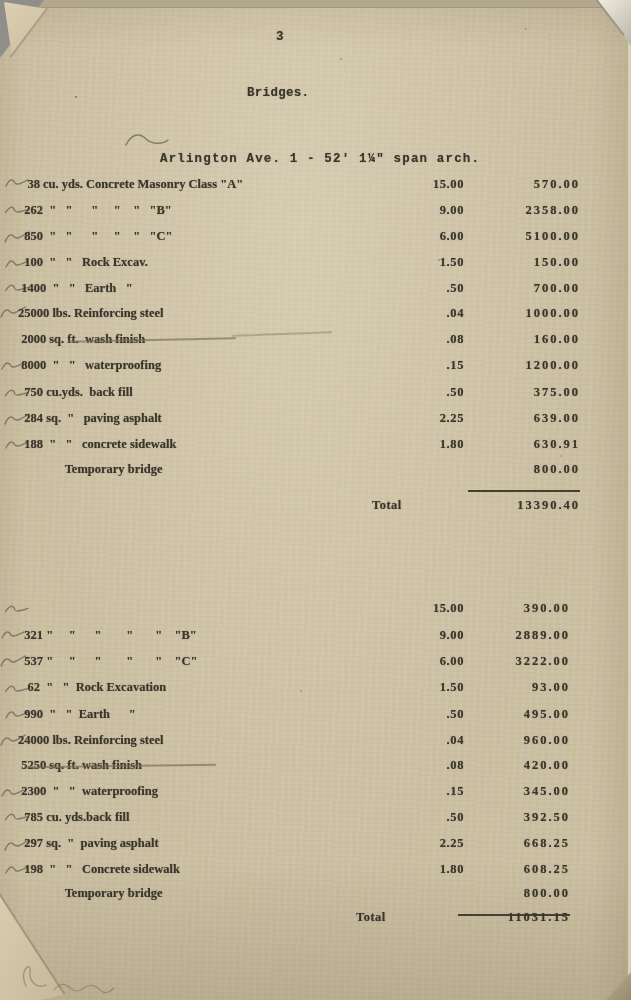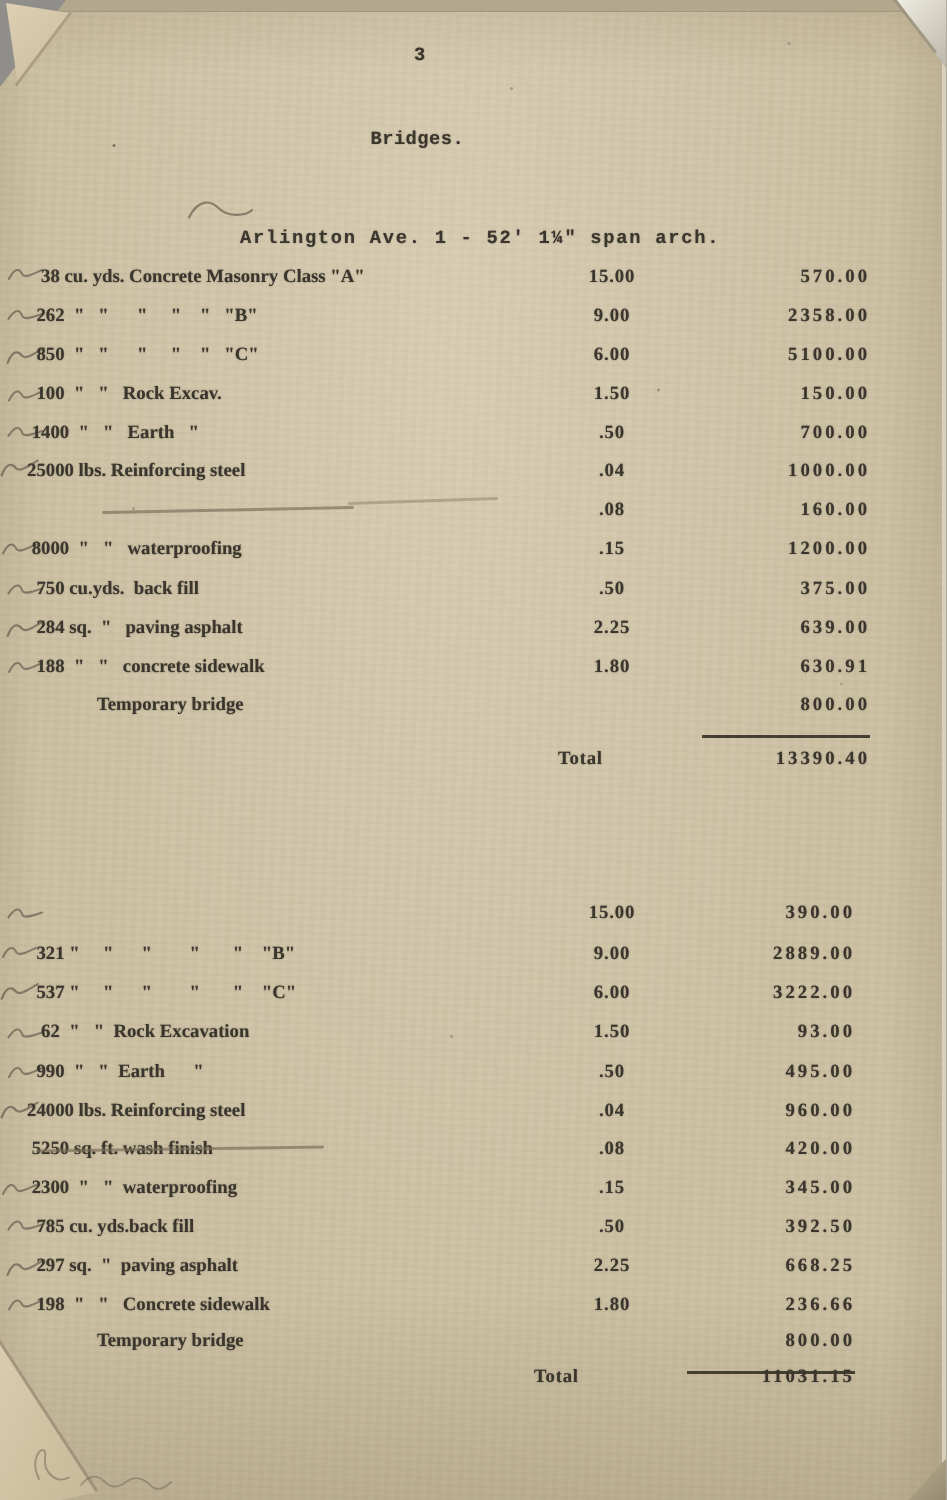--- a/index.html
+++ b/index.html
@@ -47,21 +47,21 @@
   .txt{position:absolute;white-space:pre;font-size:12.5px;line-height:14px;
        text-shadow:0 0 1px rgba(58,52,42,0.55);}
   .page-num{left:276px;top:30px;}
   .doc-title{left:247px;top:86px;letter-spacing:.3px;}
   .sec-head{letter-spacing:1.15px;}
   .sec-head.h1{left:160px;top:138px;margin-top:14px;}
   .sec-head.h2{left:166px;top:561px;}
   .row{position:absolute;left:0;width:631px;height:16px;font-family:Liberation Serif, serif;}
   .row .left{position:absolute;left:18px;top:0;white-space:pre;font-size:12.5px;
              text-shadow:0 0 1px rgba(58,52,42,0.55);}
-  .row .rate{position:absolute;left:368px;top:0;width:80px;text-align:center;
+  .row .rate{position:absolute;left:384px;top:0;width:80px;text-align:right;
              letter-spacing:.6px;font-size:12.5px;text-shadow:0 0 1px rgba(58,52,42,0.55);}
   .row .amt{position:absolute;left:468px;top:0;width:112px;text-align:right;
             letter-spacing:2px;font-size:12.5px;text-shadow:0 0 1px rgba(58,52,42,0.55);}
   .sec2 .amt{left:458px;}
   .amt.u{border-bottom:2px solid #453f33;padding-bottom:13px;}
   .total-label{position:absolute;letter-spacing:.5px;}
   
   .tick{position:absolute;left:4px;width:26px;height:14px;}
   .tick svg{display:block;}
   .tick.v2{transform:rotate(7deg);}
@@ -159,20 +159,21 @@
       <span class="tick v3" style="top:-2px;left:0">
         <svg viewBox="0 0 26 14" width="26" height="14">
           <path d="M2 11 C6 3 9 4 11 8 C13 11 19 7 24 5" fill="none" stroke="#6e6353" stroke-width="1.4" stroke-linecap="round" opacity=".75"></path>
         </svg>
       </span>
       <span class="left">25000 lbs. Reinforcing steel</span>
       <span class="rate">.04</span>
       <span class="amt">1000.00</span>
     </div>
   <div class="row" style="top:332px">
+      <span class="left"> 2000 sq. ft.  wash finish</span>
       <span class="rate">.08</span>
       <span class="amt">160.00</span>
     </div>
   <div class="row" style="top:358px">
       <span class="tick v1" style="top:0;left:0">
         <svg viewBox="0 0 26 14" width="26" height="14">
           <path d="M2 11 C6 3 9 4 11 8 C13 11 19 7 24 5" fill="none" stroke="#6e6353" stroke-width="1.4" stroke-linecap="round" opacity=".75"></path>
         </svg>
       </span>
       <span class="left"> 8000  "   "   waterproofing</span>
@@ -317,21 +318,21 @@
       <span class="amt">668.25</span>
     </div>
   <div class="row sec2" style="top:862px">
       <span class="tick v1" style="top:0">
         <svg viewBox="0 0 26 14" width="26" height="14">
           <path d="M2 11 C6 3 9 4 11 8 C13 11 19 7 24 5" fill="none" stroke="#6e6353" stroke-width="1.4" stroke-linecap="round" opacity=".75"></path>
         </svg>
       </span>
       <span class="left">  198  "   "   Concrete sidewalk</span>
       <span class="rate">1.80</span>
-      <span class="amt">236.66</span>
+      <span class="amt">608.25</span>
     </div>
   <div class="row sec2" style="top:886px">
       <span class="left">               Temporary bridge</span>
       <span class="amt u">800.00</span>
     </div>
   <div class="strike s2a"></div>
 
   <div class="row sec2" style="top:910px">
       <span class="total-label txt" style="left:356px;top:0">Total</span>
       <span class="amt">11031.15</span>

